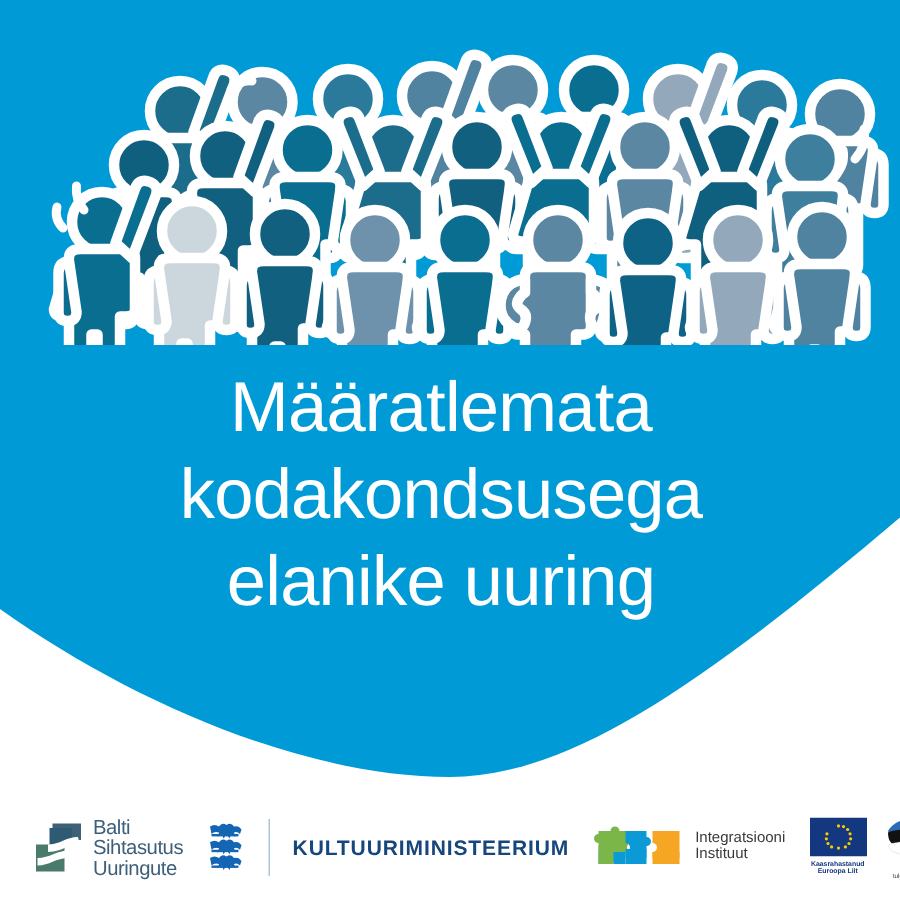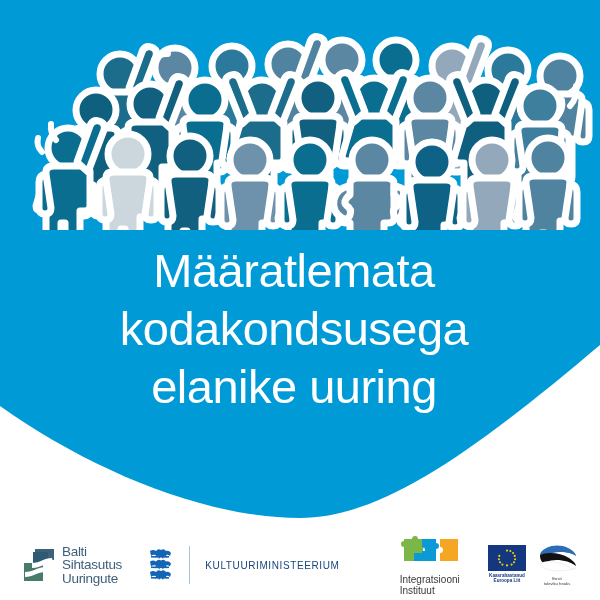--- a/index.html
+++ b/index.html
@@ -88,29 +88,29 @@
 
   
   .km-divider {
     width: 1px;
     height: 38px;
     background: #a9c6e0;
     margin: 0 9px;
   }
   .km-text {
     font-family: "Liberation Sans", sans-serif;
-    font-size: 10px;
+    font-size: 14px;
     letter-spacing: 0.6px;
     color: #17467c;
-    font-weight: normal;
+    font-weight: bold;
     text-transform: uppercase;
   }
 
   
-  .int-wrap { display: flex; flex-direction: column; align-items: flex-start; margin-left: 34px; }
+  .int-wrap { display: flex; flex-direction: row; align-items: flex-start; }
   .int-text {
     font-family: "Liberation Sans", sans-serif;
     font-size: 10px;
     line-height: 11px;
     color: #3a3a3a;
     margin-top: 3px;
   }
   .int-text span { display: block; }
 
   

